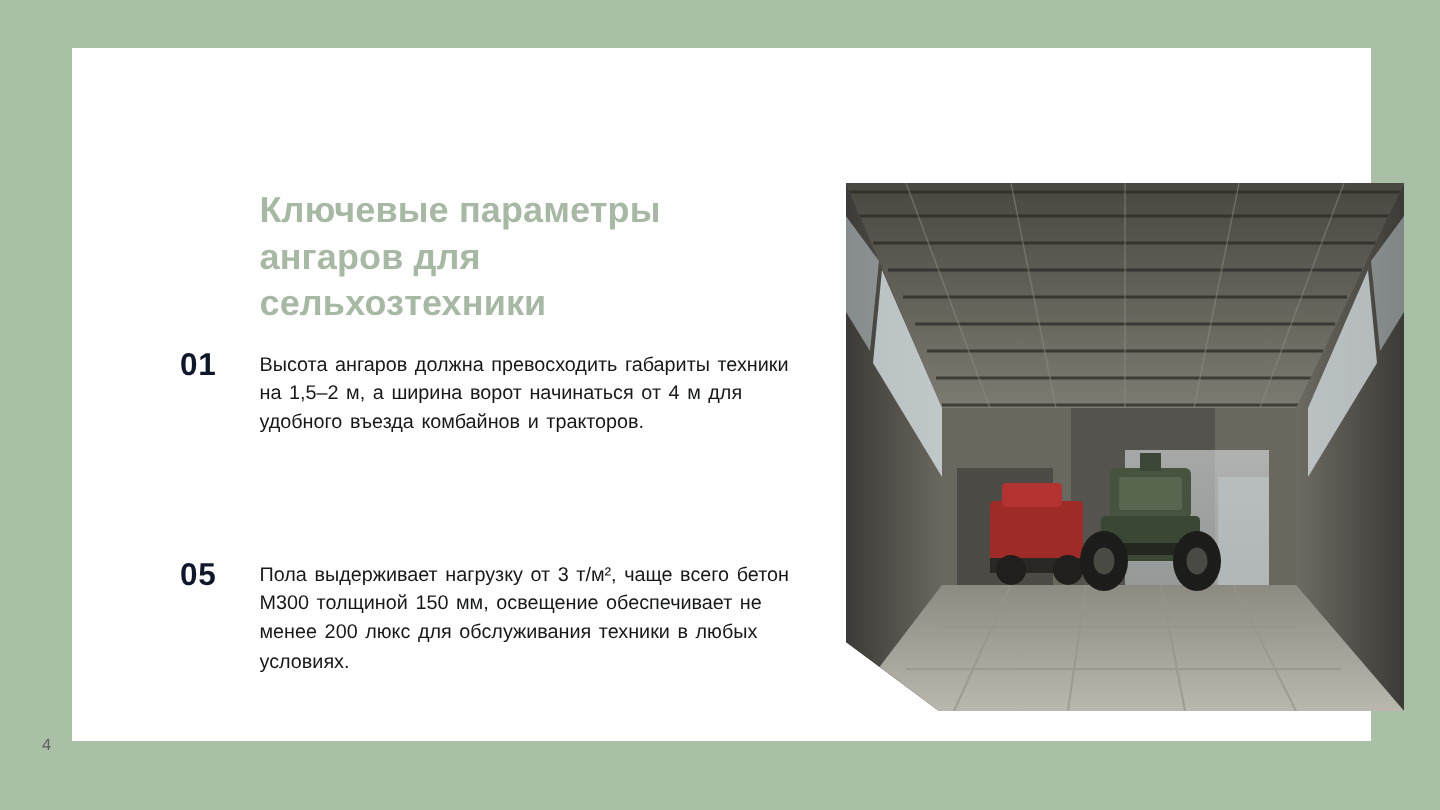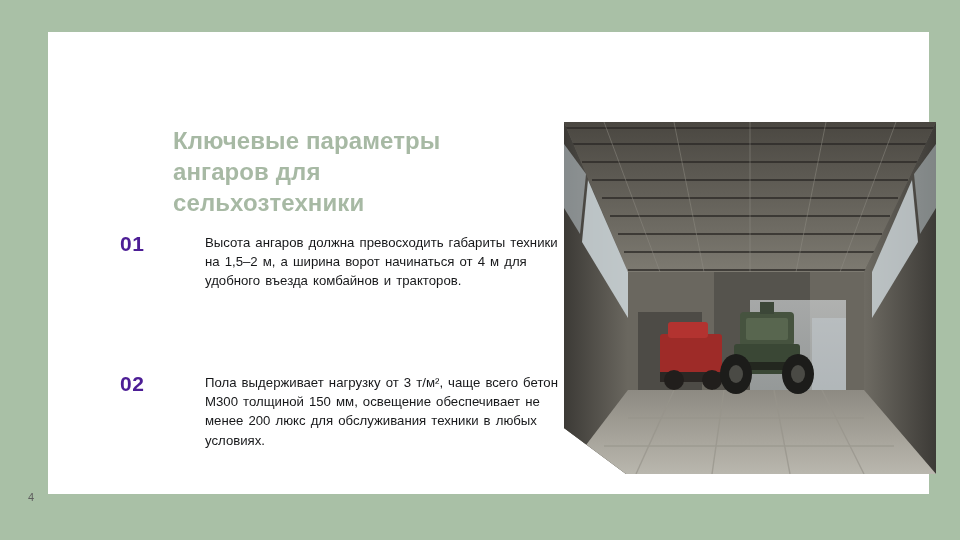--- a/index.html
+++ b/index.html
@@ -19,21 +19,20 @@
     height: 540px;
     background: #a9c0a6;
   }
   .card {
     position: absolute;
     left: 48px;
     top: 32px;
     width: 866px;
     height: 462px;
     background: #ffffff;
-    padding-left: 15px;
   }
   .title {
     position: absolute;
     left: 125px;
     top: 93px;
     width: 330px;
     font-size: 24px;
     line-height: 31px;
     font-weight: bold;
     color: #a7b9a4;
@@ -44,34 +43,33 @@
     left: 72px;
     width: 420px;
   }
   .item-num {
     position: absolute;
     left: 0;
     top: 0;
     width: 44px;
     font-size: 21px;
     font-weight: bold;
-    color: #4c1d95;
+    color: #0f172a;
     letter-spacing: 0.5px;
   }
   .item-text {
     position: absolute;
     left: 53px;
     top: 1px;
     width: 372px;
     font-size: 13.2px;
     line-height: 19.2px;
     color: #17181a;
     text-align: left;
     word-spacing: 1.4px;
-    margin-left: 32px;
   }
   #item-1 { top: 200px; }
   #item-2 { top: 340px; }
 
   .photo {
     position: absolute;
     left: 516px;
     top: 90px;
     width: 372px;
     height: 352px;
@@ -99,21 +97,21 @@
   <div class="card">
 
     <div class="title">Ключевые параметры ангаров для сельхозтехники</div>
 
     <div class="item" id="item-1">
       <div class="item-num">01</div>
       <div class="item-text">Высота ангаров должна превосходить габариты техники на 1,5–2 м, а ширина ворот начинаться от 4 м для удобного въезда комбайнов и тракторов.</div>
     </div>
 
     <div class="item" id="item-2">
-      <div class="item-num">02</div>
+      <div class="item-num">05</div>
       <div class="item-text">Пола выдерживает нагрузку от 3 т/м², чаще всего бетон М300 толщиной 150 мм, освещение обеспечивает не менее 200 люкс для обслуживания техники в любых условиях.</div>
     </div>
 
     <div class="photo">
       <svg width="372" height="352" viewBox="0 0 372 352" xmlns="http://www.w3.org/2000/svg">
         <defs>
           <linearGradient id="ceilGrad" x1="0" y1="0" x2="0" y2="1">
             <stop offset="0%" stop-color="#4a4741"></stop>
             <stop offset="100%" stop-color="#7d7a71"></stop>
           </linearGradient>

